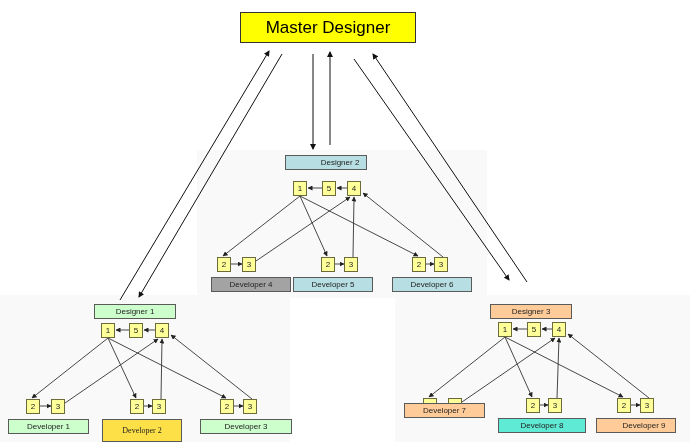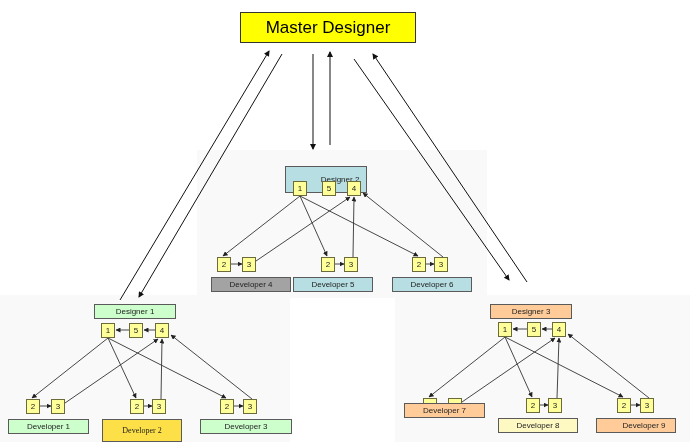--- a/index.html
+++ b/index.html
@@ -87,21 +87,21 @@
     <div class="node" style="left: 155px; top: 323px;">4</div>
     <div class="node" style="left: 26px; top: 399px;">2</div>
     <div class="node" style="left: 51px; top: 399px;">3</div>
     <div class="box" style="left: 8px; top: 419px; width: 81px; height: 15px; background: rgb(204, 255, 204);">Developer 1</div>
     <div class="node" style="left: 130px; top: 399px;">2</div>
     <div class="node" style="left: 152px; top: 399px;">3</div>
     <div class="box" style="left: 102px; top: 419px; width: 80px; height: 23px; background: #fde047; font-family: Liberation Serif, serif;">Developer 2</div>
     <div class="node" style="left: 220px; top: 399px;">2</div>
     <div class="node" style="left: 243px; top: 399px;">3</div>
     <div class="box" style="left: 200px; top: 419px; width: 92px; height: 15px; background: rgb(204, 255, 204);">Developer 3</div>
-    <div class="box" style="left: 285px; top: 166px; width: 82px; height: 27px; background: rgb(183, 223, 227); padding-left: 28px;">Designer 2</div>
+    <div class="box" style="left: 285px; top: 155px; width: 82px; height: 15px; background: rgb(183, 223, 227); padding-left: 28px;">Designer 2</div>
     <div class="node" style="left: 293px; top: 181px;">1</div>
     <div class="node" style="left: 322px; top: 181px;">5</div>
     <div class="node" style="left: 347px; top: 181px;">4</div>
     <div class="node" style="left: 217px; top: 257px;">2</div>
     <div class="node" style="left: 242px; top: 257px;">3</div>
     <div class="box" style="left: 211px; top: 277px; width: 80px; height: 15px; background: #a3a3a3;">Developer 4</div>
     <div class="node" style="left: 321px; top: 257px;">2</div>
     <div class="node" style="left: 344px; top: 257px;">3</div>
     <div class="box" style="left: 293px; top: 277px; width: 80px; height: 15px; background: rgb(183, 223, 227);">Developer 5</div>
     <div class="node" style="left: 412px; top: 257px;">2</div>
@@ -109,17 +109,17 @@
     <div class="box" style="left: 392px; top: 277px; width: 80px; height: 15px; background: rgb(183, 223, 227);">Developer 6</div>
     <div class="box" style="left: 490px; top: 304px; width: 82px; height: 15px; background: rgb(255, 204, 153);">Designer 3</div>
     <div class="node" style="left: 498px; top: 322px;">1</div>
     <div class="node" style="left: 527px; top: 322px;">5</div>
     <div class="node" style="left: 552px; top: 322px;">4</div>
     <div class="node" style="left: 423px; top: 398px;">2</div>
     <div class="node" style="left: 448px; top: 398px;">3</div>
     <div class="box" style="left: 404px; top: 403px; width: 81px; height: 15px; background: rgb(255, 204, 153);">Developer 7</div>
     <div class="node" style="left: 526px; top: 398px;">2</div>
     <div class="node" style="left: 548px; top: 398px;">3</div>
-    <div class="box" style="left: 498px; top: 418px; width: 80px; height: 15px; background: #fef9c3;">Developer 8</div>
+    <div class="box" style="left: 498px; top: 418px; width: 88px; height: 15px; background: #5eead4;">Developer 8</div>
     <div class="node" style="left: 617px; top: 398px;">2</div>
     <div class="node" style="left: 640px; top: 398px;">3</div>
     <div class="box" style="left: 596px; top: 418px; width: 80px; height: 15px; background: rgb(255, 204, 153); padding-left: 16px;">Developer 9</div>
   </div>
 
 </body></html>

